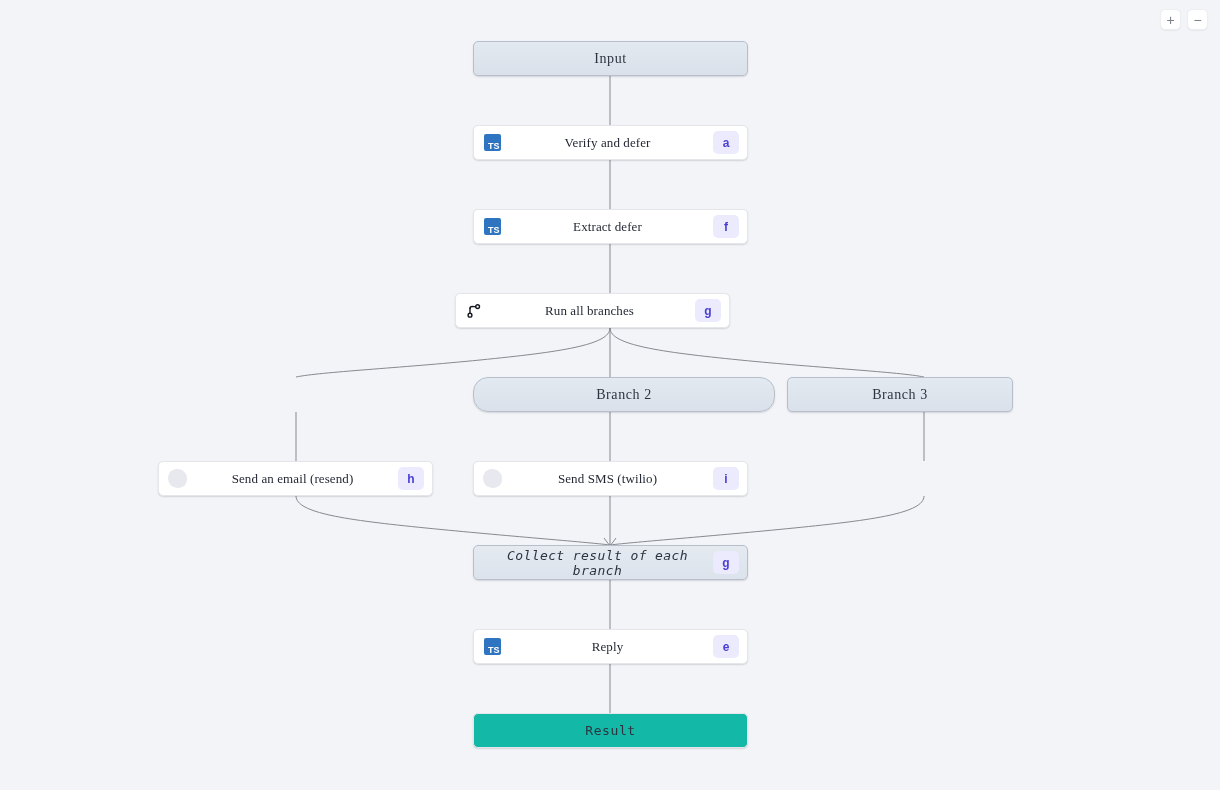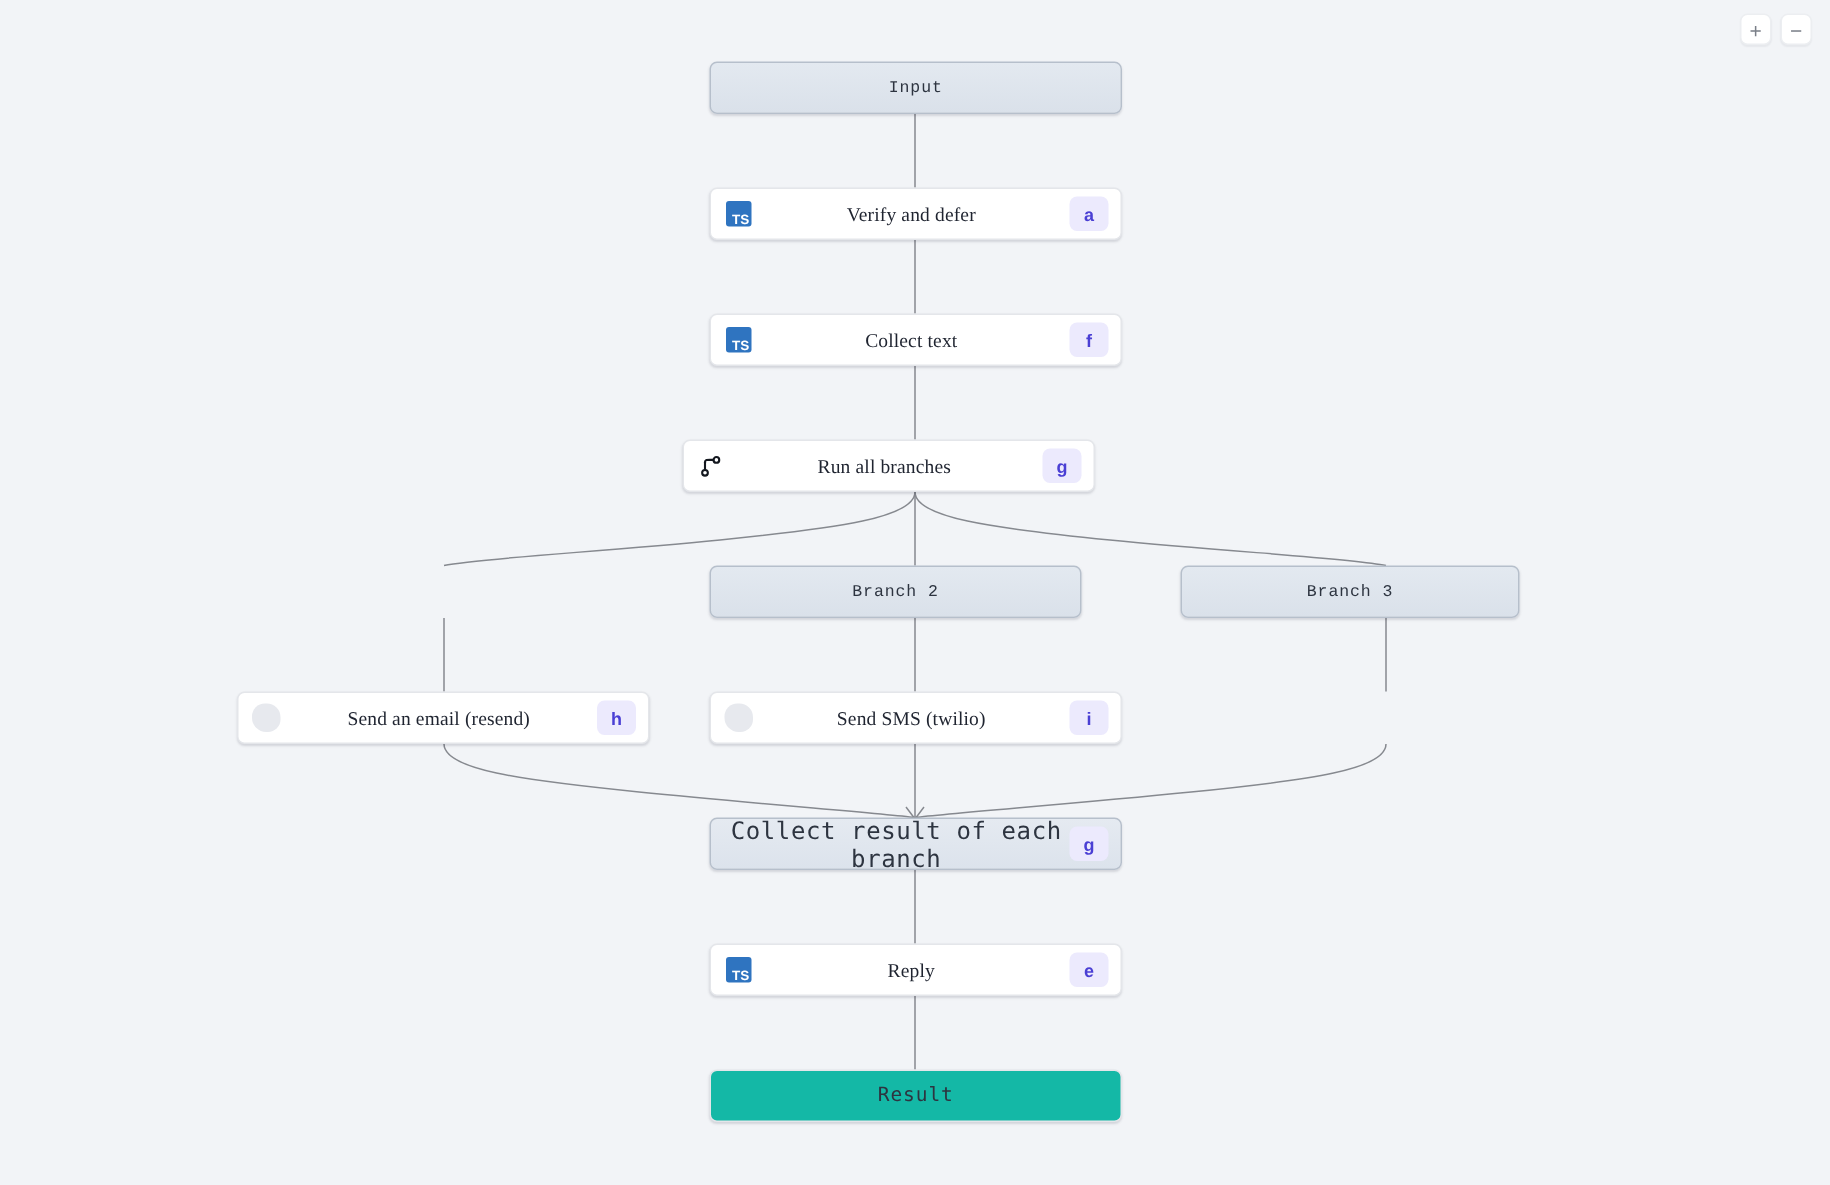--- a/index.html
+++ b/index.html
@@ -52,22 +52,22 @@
   }
 
   
   .node.terminal {
     background: linear-gradient(180deg, #e3e9f0 0%, #dae1ea 100%);
     border: 1px solid #b6bfcb;
     height: 35px;
     justify-content: center;
   }
   .node.terminal .label {
-    font-family: Liberation Mono, monospace;
-    font-size: 11px;
+    font-family: Liberation Serif, serif;
+    font-size: 14px;
     color: #2d3440;
     letter-spacing: 0.6px;
   }
 
   
   .node.plain {
     background: #14b8a6;
     border: 1px solid #e4e6ea;
     height: 35px;
     justify-content: center;
@@ -83,23 +83,24 @@
   .node.collect {
     background: linear-gradient(180deg, #e5eaf1 0%, #dce3ec 100%);
     border: 1px solid #b6bfcb;
     height: 35px;
     padding: 0 8px;
   }
   .node.collect .label {
     flex: 1;
     text-align: center;
     font-family: "DejaVu Sans Mono", "Liberation Mono", monospace;
-    font-size: 16px;
+    font-size: 13px;
     color: #2d3440;
     letter-spacing: 0.4px;
+    font-style: italic;
   }
 
   
   .badge {
     min-width: 26px;
     height: 23px;
     border-radius: 5px;
     background: #eceafd;
     color: #4a3fd4;
     font-size: 12px;
@@ -207,38 +208,38 @@
       <span class="icon-ts">TS</span>
     </span>
     <span class="label">Verify and defer</span>
     <span class="badge">a</span>
   </div>
 
   <div class="node action" style="left:473px; top:209px; width:275px;">
     <span class="icon">
       <span class="icon-ts">TS</span>
     </span>
-    <span class="label">Collect text</span>
+    <span class="label">Extract defer</span>
     <span class="badge">f</span>
   </div>
 
   <div class="node action" style="left:455px; top:293px; width:275px;">
     <span class="icon">
       <svg width="16" height="16" viewBox="0 0 16 16">
         <circle cx="4" cy="12.2" r="1.9" fill="none" stroke="#14181f" stroke-width="1.4"></circle>
         <circle cx="11.6" cy="3.6" r="1.9" fill="none" stroke="#14181f" stroke-width="1.4"></circle>
         <path d="M4 10.3 V5.2" stroke="#14181f" stroke-width="1.4" fill="none" stroke-linecap="round"></path>
         <path d="M4 5.2 C4 3.2 5.6 3.6 9.6 3.6" stroke="#14181f" stroke-width="1.4" fill="none" stroke-linecap="round"></path>
       </svg>
     </span>
     <span class="label">Run all branches</span>
     <span class="badge">g</span>
   </div>
 
-  <div class="node terminal" style="left:473px; top:377px; width:248px;">
+  <div class="node terminal" style="left:473px; top:377px; width:302px;border-radius:15px;">
     <span class="label">Branch 2</span>
   </div>
   <div class="node terminal" style="left:787px; top:377px; width:226px;">
     <span class="label">Branch 3</span>
   </div>
 
   <div class="node action" style="left:473px; top:461px; width:275px;">
     <span class="icon">
       <span class="icon-blob"></span>
     </span>

